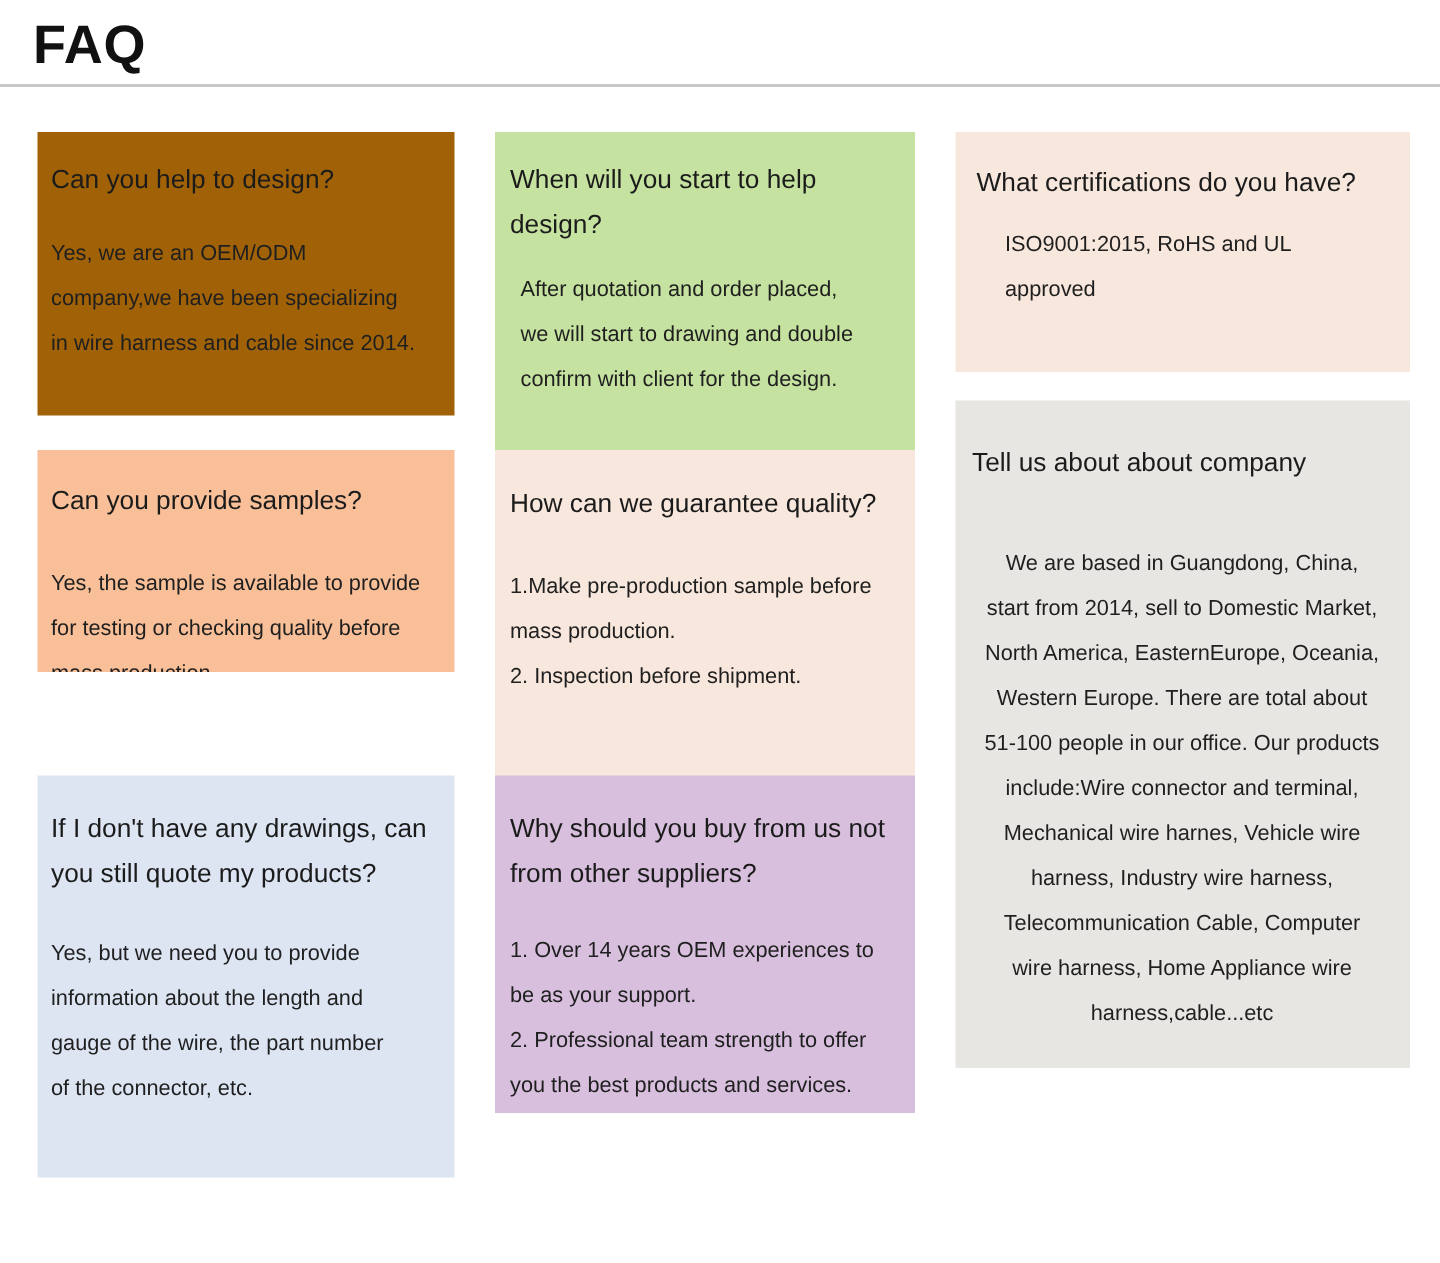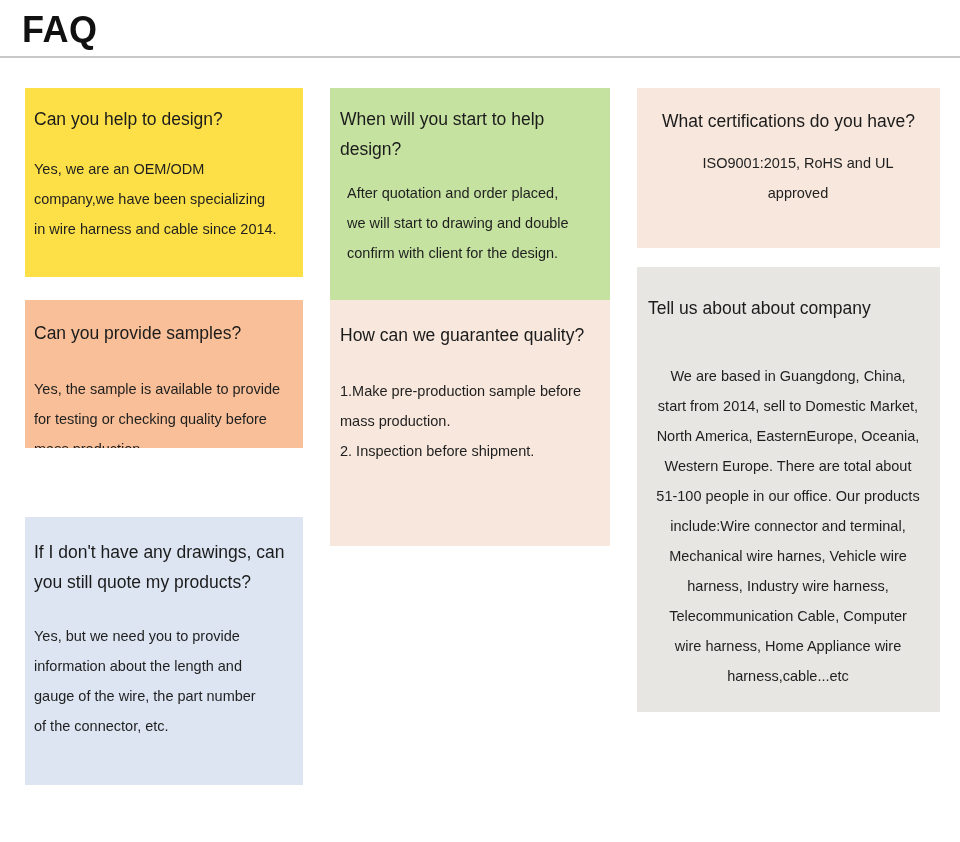--- a/index.html
+++ b/index.html
@@ -94,35 +94,35 @@
 </style>
 </head>
 <body>
 
 <div id="page-header">
   <div id="page-title">FAQ</div>
 </div>
 
 <div id="faq-grid">
 
-  <div class="faq-card card-design" style="background: #fde047;">
+  <div class="faq-card card-design" style="background: #a16207;">
     <div class="faq-question">Can you help to design?</div>
     <div class="faq-answer">Yes, we are an OEM/ODM
 company,we have been specializing
 in wire harness and cable since 2014.</div>
   </div>
 
   <div class="faq-card card-start" style="background: rgb(197, 226, 160);">
     <div class="faq-question">When will you start to help design?</div>
     <div class="faq-answer">After quotation and order placed,
 we will start to drawing and double
 confirm with client for the design.</div>
   </div>
 
-  <div class="faq-card card-cert" style="background: rgb(247, 231, 220); text-align: center;">
+  <div class="faq-card card-cert" style="background: rgb(247, 231, 220);">
     <div class="faq-question">What certifications do you have?</div>
     <div class="faq-answer">ISO9001:2015, RoHS and UL
 approved</div>
   </div>
 
   <div class="faq-card card-samples" style="background: rgb(248, 191, 152);">
     <div class="faq-question">Can you provide samples?</div>
     <div class="faq-answer">Yes, the sample is available to provide
 for testing or checking quality before
 mass production.</div>
@@ -151,14 +151,21 @@
   </div>
 
   <div class="faq-card card-drawings" style="background: rgb(221, 229, 243);">
     <div class="faq-question">If I don't have any drawings, can you still quote my products?</div>
     <div class="faq-answer">Yes, but we need you to provide
 information about the length and
 gauge of the wire, the part number
 of the connector, etc.</div>
   </div>
 
+  <div class="faq-card card-why" style="background: rgb(215, 191, 221);">
+    <div class="faq-question">Why should you buy from us not from other suppliers?</div>
+    <div class="faq-answer">1. Over 14 years OEM experiences to
+be as your support.
+2. Professional team strength to offer
+you the best products and services.</div>
+  </div>
 
 </div>
 
 </body></html>

